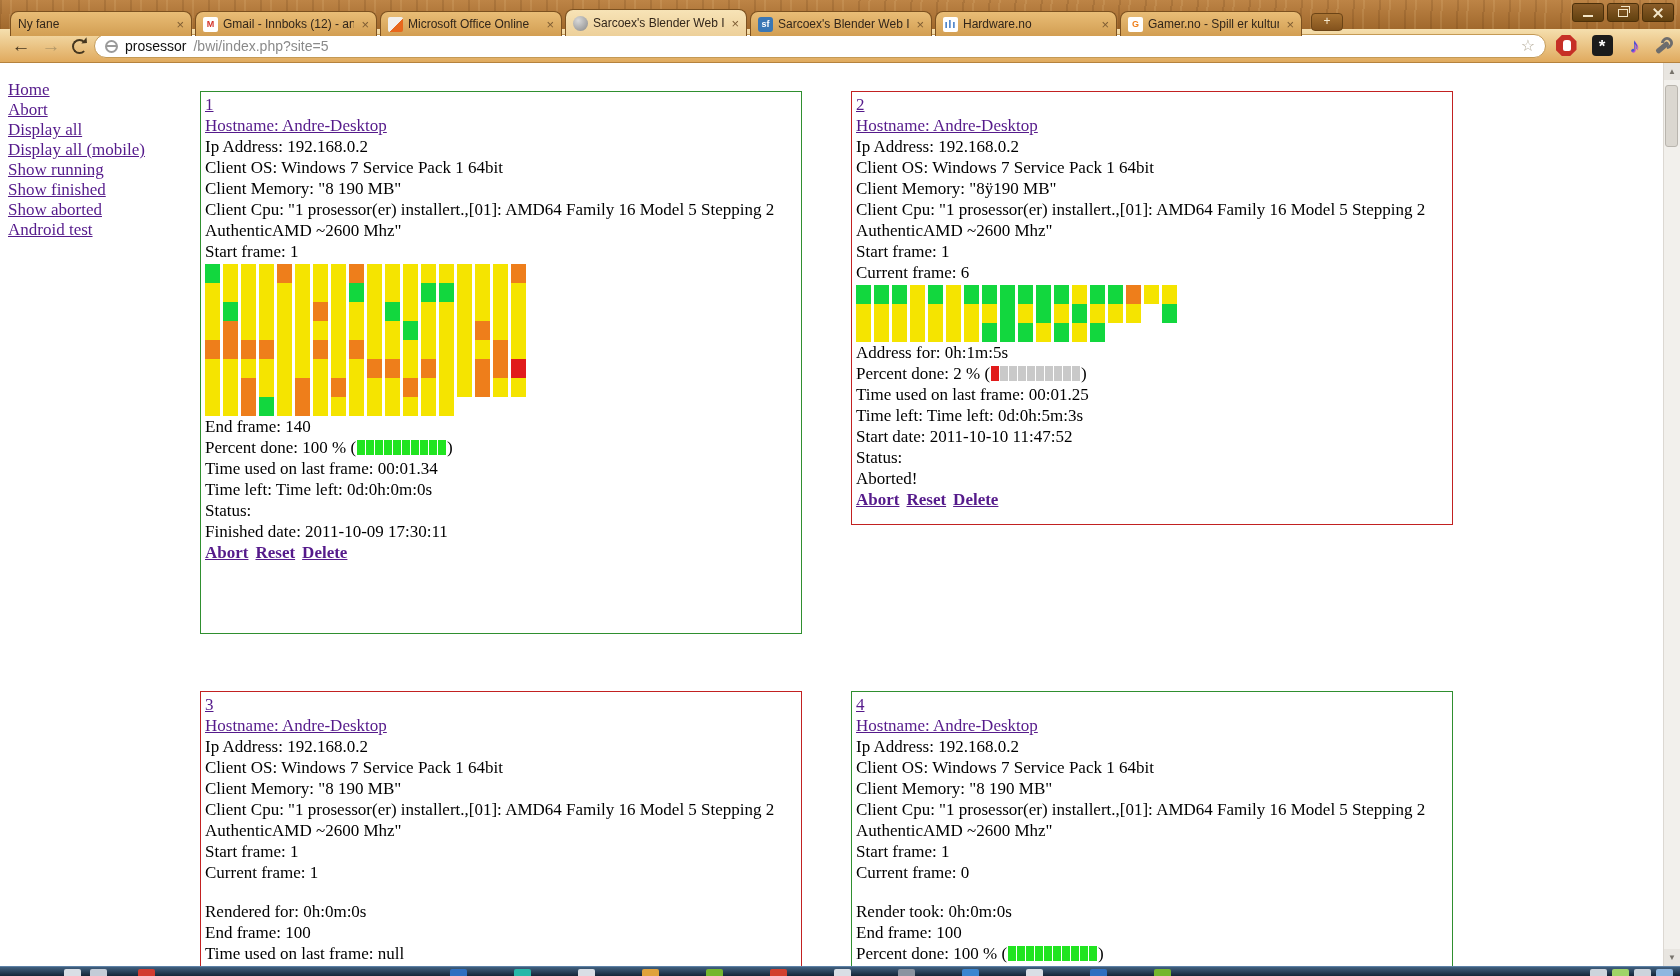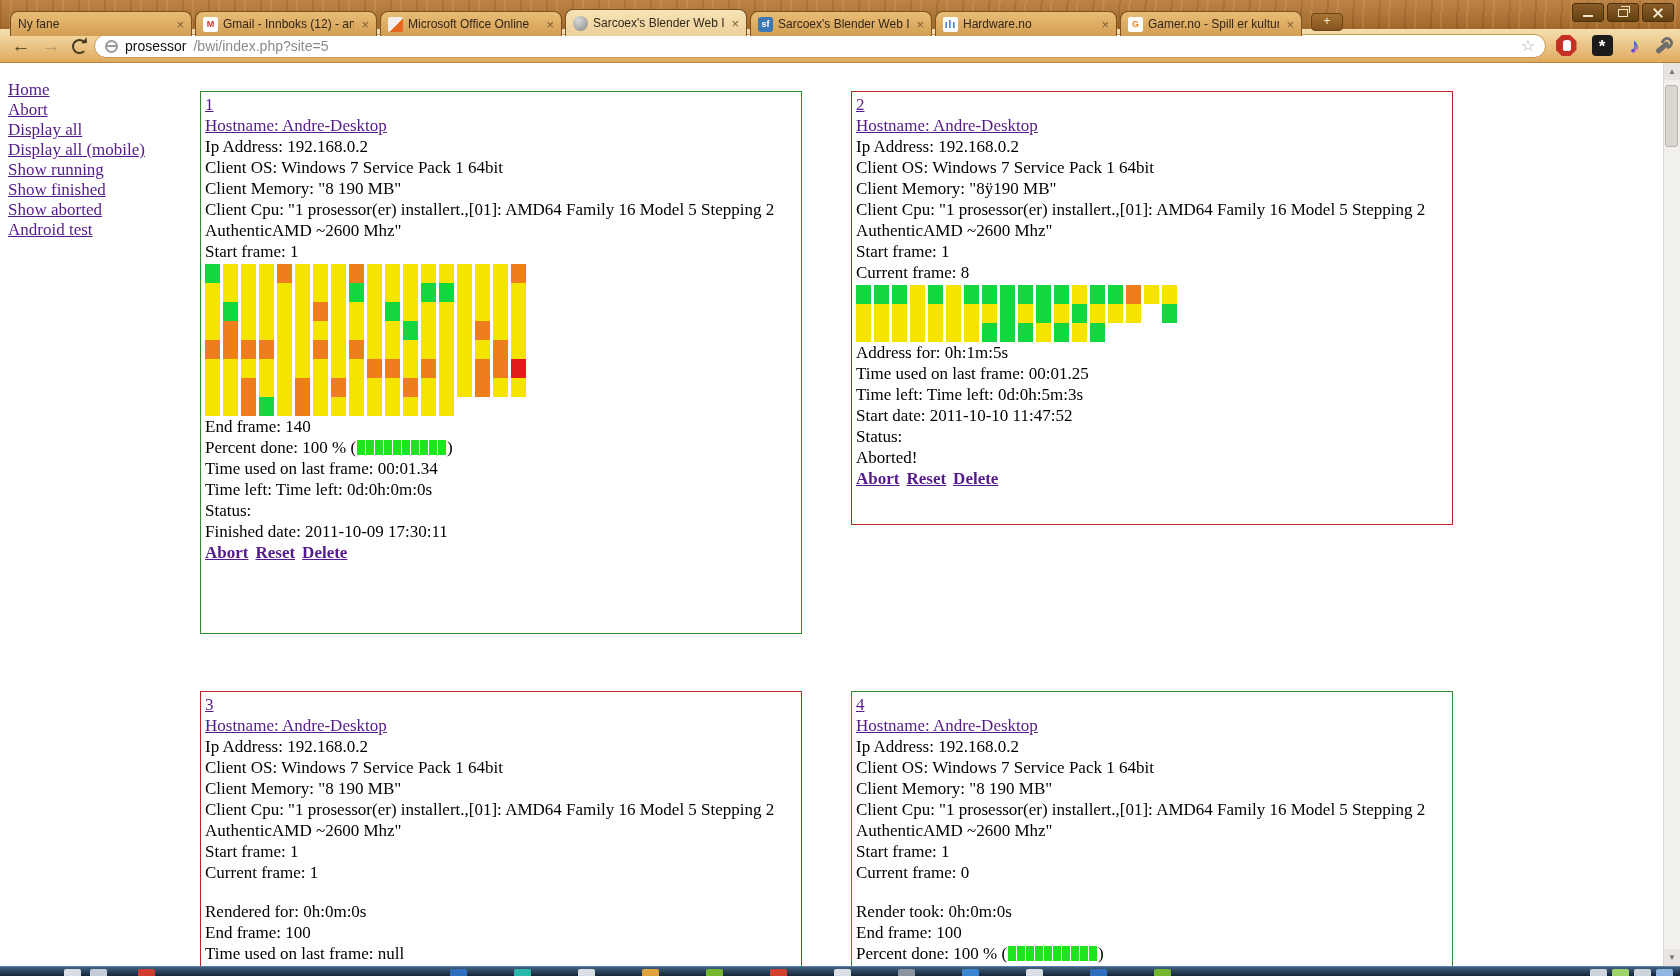--- a/index.html
+++ b/index.html
@@ -371,21 +371,21 @@
       <div class="pline links"><a href="#">Abort</a><a href="#">Reset</a><a href="#">Delete</a></div>
     </div>
   <div class="panel" id="panel2" style="border-color: rgb(194, 33, 33);">
       <div class="pline"><a class="jlink" href="#">2</a></div>
       <div class="pline"><a class="jlink" href="#">Hostname: Andre-Desktop</a></div>
       <div class="pline">Ip Address: 192.168.0.2</div>
       <div class="pline">Client OS: Windows 7 Service Pack 1 64bit</div>
       <div class="pline">Client Memory: "8ÿ190 MB"</div>
       <div class="pline">Client Cpu: "1 prosessor(er) installert.,[01]: AMD64 Family 16 Model 5 Stepping 2 AuthenticAMD ~2600 Mhz"</div>
       <div class="pline">Start frame: 1</div>
-      <div class="pline">Current frame: 8</div>
+      <div class="pline">Current frame: 6</div>
       <div class="fgrid" style="grid-template-columns: repeat(18, 15px);">
         <span class="fcell" style="background: rgb(18, 215, 62);"></span>
         <span class="fcell" style="background: rgb(18, 215, 62);"></span>
         <span class="fcell" style="background: rgb(18, 215, 62);"></span>
         <span class="fcell" style="background: rgb(245, 228, 0);"></span>
         <span class="fcell" style="background: rgb(18, 215, 62);"></span>
         <span class="fcell" style="background: rgb(245, 228, 0);"></span>
         <span class="fcell" style="background: rgb(18, 215, 62);"></span>
         <span class="fcell" style="background: rgb(18, 215, 62);"></span>
         <span class="fcell" style="background: rgb(18, 215, 62);"></span>
@@ -425,20 +425,32 @@
         <span class="fcell" style="background: rgb(245, 228, 0);"></span>
         <span class="fcell" style="background: rgb(18, 215, 62);"></span>
         <span class="fcell" style="background: rgb(18, 215, 62);"></span>
         <span class="fcell" style="background: rgb(18, 215, 62);"></span>
         <span class="fcell" style="background: rgb(245, 228, 0);"></span>
         <span class="fcell" style="background: rgb(18, 215, 62);"></span>
         <span class="fcell" style="background: rgb(245, 228, 0);"></span>
         <span class="fcell" style="background: rgb(18, 215, 62);"></span>
       </div>
       <div class="pline">Address for: 0h:1m:5s</div>
+      <div class="pline"><span>Percent done: 2 % (</span><span class="pbar">
+          <span class="pseg" style="background: rgb(225, 27, 27);"></span>
+          <span class="pseg" style="background: rgb(201, 201, 201);"></span>
+          <span class="pseg" style="background: rgb(201, 201, 201);"></span>
+          <span class="pseg" style="background: rgb(201, 201, 201);"></span>
+          <span class="pseg" style="background: rgb(201, 201, 201);"></span>
+          <span class="pseg" style="background: rgb(201, 201, 201);"></span>
+          <span class="pseg" style="background: rgb(201, 201, 201);"></span>
+          <span class="pseg" style="background: rgb(201, 201, 201);"></span>
+          <span class="pseg" style="background: rgb(201, 201, 201);"></span>
+          <span class="pseg" style="background: rgb(201, 201, 201);"></span>
+        </span><span>)</span></div>
       <div class="pline">Time used on last frame: 00:01.25</div>
       <div class="pline">Time left: Time left: 0d:0h:5m:3s</div>
       <div class="pline">Start date: 2011-10-10 11:47:52</div>
       <div class="pline">Status:</div>
       <div class="pline bold">Aborted!</div>
       <div class="pline links"><a href="#">Abort</a><a href="#">Reset</a><a href="#">Delete</a></div>
     </div>
   <div class="panel" id="panel3" style="border-color: rgb(194, 33, 33);">
       <div class="pline"><a class="jlink" href="#">3</a></div>
       <div class="pline"><a class="jlink" href="#">Hostname: Andre-Desktop</a></div>

